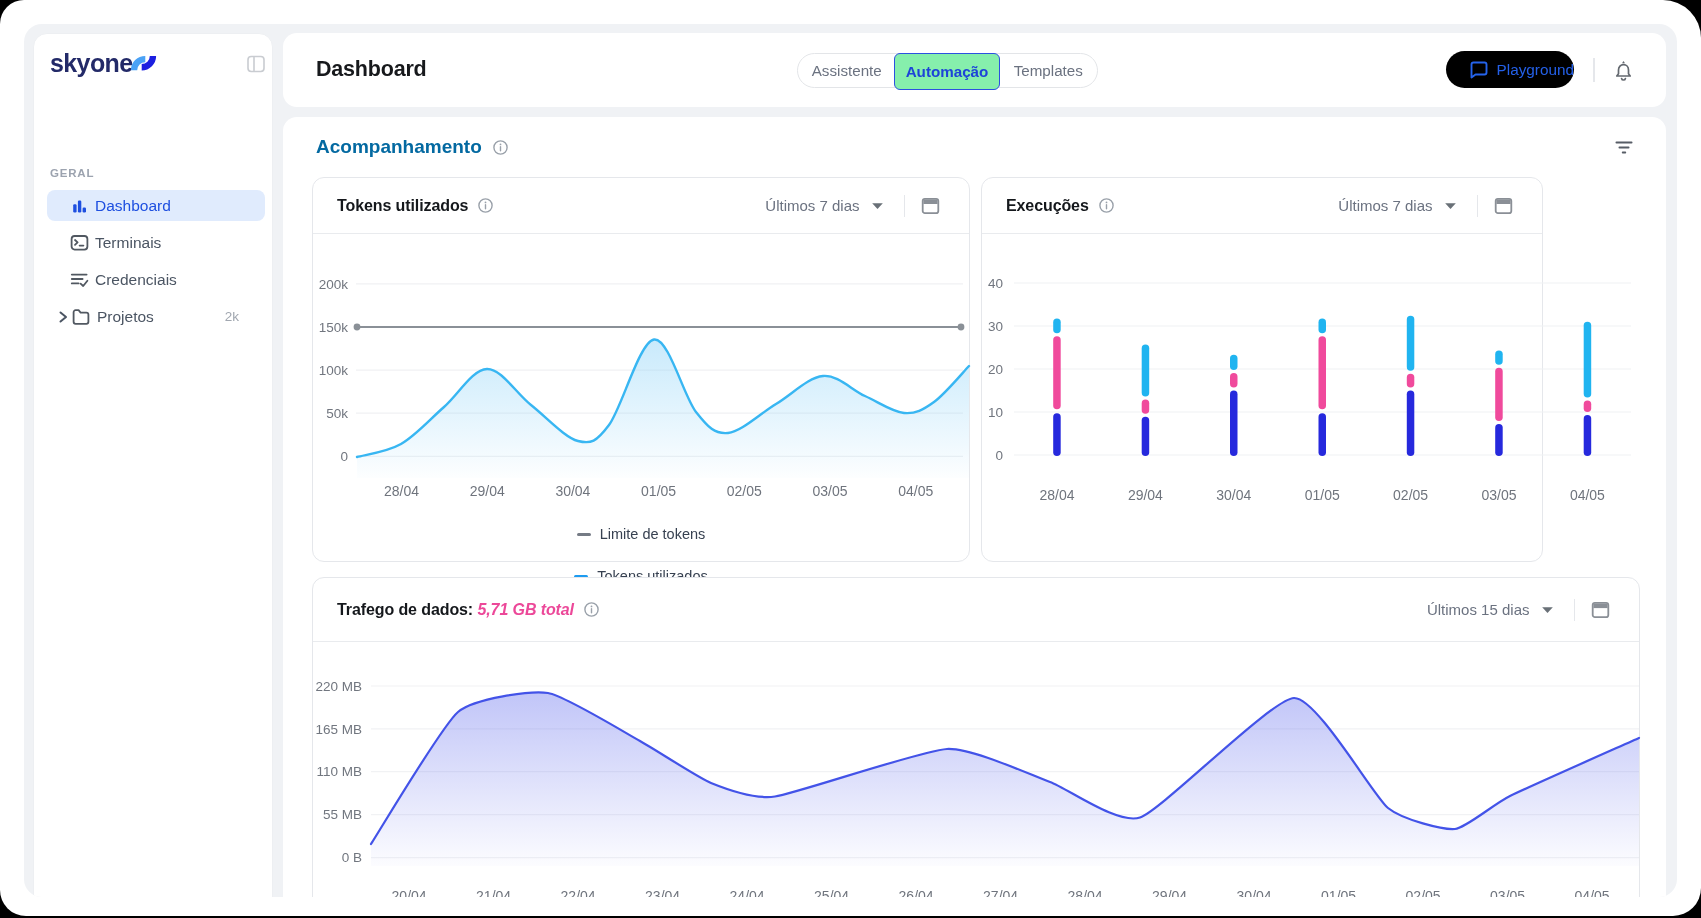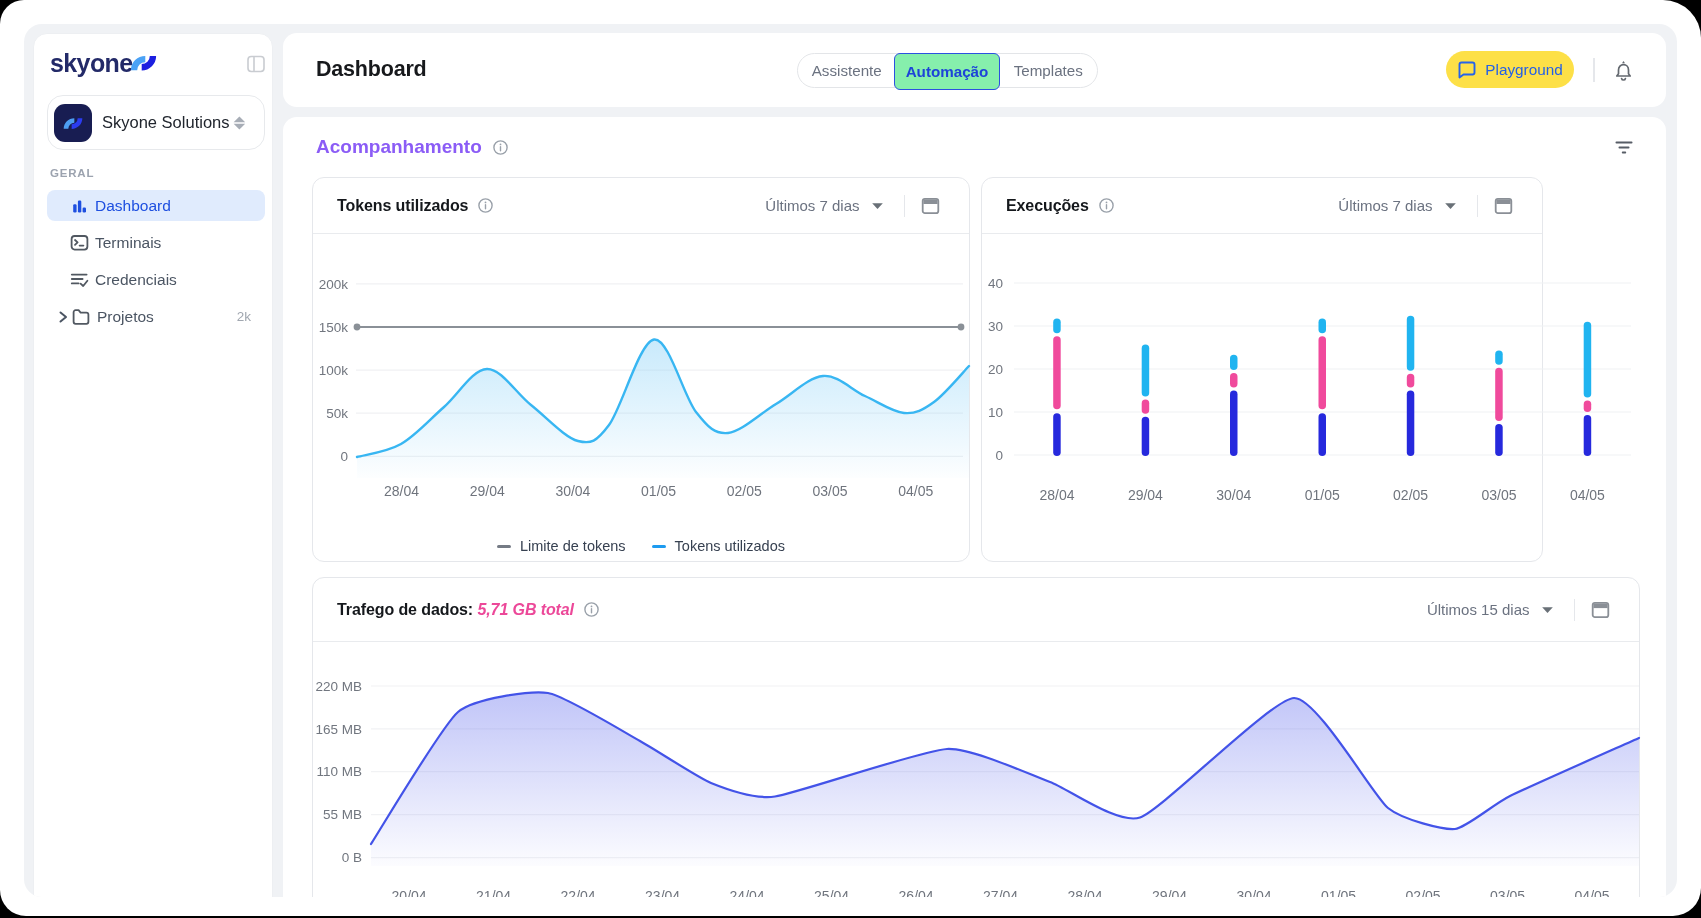--- a/index.html
+++ b/index.html
@@ -29,33 +29,20 @@
   <div class="card sidebar">
     <div class="abs" style="left:16px;top:15px;font-size:25px;font-weight:700;color:#232a68;letter-spacing:-0.6px;">skyone</div>
     <div class="abs" style="left:96px;top:19px;"><svg width="27" height="19" viewBox="0 0 27 19" fill="none">
 <path d="M0.9,17.3 A14.4,14.4 0 0 1 15.3,2.9 L15.3,9.2 A8.1,8.1 0 0 0 7.2,17.3 Z" fill="#4aa2f6"></path>
 <path d="M26.1,3 A14.4,14.4 0 0 1 11.7,17.4 L11.7,11.1 A8.1,8.1 0 0 0 19.8,3 Z" fill="#1c1fe0"></path>
 </svg></div>
     <div class="abs" style="left:213px;top:21px;"><svg width="18" height="18" viewBox="0 0 18 18" fill="none">
           <rect x="1" y="1.5" width="16" height="15" rx="3.2" stroke="#c9ccd1" stroke-width="1.6"></rect>
           <line x1="7" y1="1.5" x2="7" y2="16.5" stroke="#c9ccd1" stroke-width="1.6"></line>
         </svg></div>
-    <div class="abs" style="left:13px;top:61px;width:218px;height:55px;border:1px solid #e7e9ec;border-radius:16px;">
-      <div class="abs" style="left:6px;top:8px;width:38px;height:38px;background:#181d52;border-radius:11px;display:flex;align-items:center;justify-content:center;">
-          <svg width="20" height="14.1" viewBox="0 0 27 19" fill="none">
-<path d="M0.9,17.3 A14.4,14.4 0 0 1 15.3,2.9 L15.3,9.2 A8.1,8.1 0 0 0 7.2,17.3 Z" fill="#4d9ef3"></path>
-<path d="M26.1,3 A14.4,14.4 0 0 1 11.7,17.4 L11.7,11.1 A8.1,8.1 0 0 0 19.8,3 Z" fill="#2b3cf0"></path>
-</svg>
-        </div>
-      <div class="abs" style="left:54px;top:0;height:53px;display:flex;align-items:center;font-size:16.5px;color:#21262e;">Skyone Solutions</div>
-      <div class="abs" style="left:185px;top:20px;"><svg width="13" height="14" viewBox="0 0 13 14" fill="#a7adb6">
-            <path d="M6.4 0.4 L12.2 6.3 H0.6 Z"></path>
-            <path d="M6.4 13.6 L0.6 7.7 H12.2 Z"></path>
-          </svg></div>
-    </div>
     <div class="abs" style="left:16px;top:133px;font-size:11.5px;font-weight:700;color:#9ca3af;letter-spacing:0.8px;">GERAL</div>
     <div class="nav-item" style="top:156px;background:#e0ebfd;color:#1e4fe0;font-weight:500;"><span class="nav-icon">
           <svg width="19" height="19" viewBox="0 0 19 19" fill="#1e4fe0">
             <rect x="3.2" y="8.2" width="3.4" height="8.2" rx="1.2"></rect>
             <rect x="7.9" y="4.6" width="3.4" height="11.8" rx="1.2"></rect>
             <rect x="12.6" y="11.6" width="3.4" height="4.8" rx="1.2"></rect>
           </svg>
         </span>Dashboard</div>
     <div class="nav-item" style="top:193px;"><span class="nav-icon">
           <svg width="19" height="19" viewBox="0 0 19 19" fill="none">
@@ -73,43 +60,43 @@
           </svg>
         </span>Credenciais</div>
     <div class="nav-item" style="top:267px;"><span style="margin-left:10px;width:12px;display:flex;">
           <svg width="12" height="12" viewBox="0 0 12 12" fill="none">
             <path d="M3.5 1.5 L9 6 L3.5 10.5" stroke="#4b5563" stroke-width="2" stroke-linecap="round" stroke-linejoin="round"></path>
           </svg>
         </span><span style="width:18px;margin-left:3px;margin-right:7px;display:flex;">
           <svg width="18" height="16" viewBox="0 0 18 16" fill="none">
             <path d="M1.6 3.2 C1.6 2.1 2.5 1.2 3.6 1.2 H6.6 L8.6 3.6 H14.4 C15.5 3.6 16.4 4.5 16.4 5.6 V12.8 C16.4 13.9 15.5 14.8 14.4 14.8 H3.6 C2.5 14.8 1.6 13.9 1.6 12.8 Z" stroke="#515861" stroke-width="1.8" stroke-linejoin="round"></path>
           </svg>
-        </span>Projetos<span style="margin-left:auto;margin-right:14px;font-size:13.5px;color:#a1a7b0;">2k</span></div>
+        </span>Projetos<span style="margin-left:auto;margin-right:26px;font-size:13.5px;color:#a1a7b0;">2k</span></div>
   </div>
 
   <div class="card hcard">
     <div class="abs" style="left:33px;top:24px;font-size:21.5px;font-weight:700;color:#17191c;letter-spacing:-0.2px;">Dashboard</div>
     <div class="abs" style="left:514px;top:20px;width:301px;height:35px;border:1px solid #e3e5e8;border-radius:17.5px;display:flex;align-items:center;">
       <div style="width:98px;text-align:center;font-size:15.2px;color:#6b7280;">Assistente</div>
       <div class="abs" style="left:96px;top:-1px;width:106px;height:37px;background:#86efac;border:1.7px solid #2c51e0;border-radius:6px;display:flex;align-items:center;justify-content:center;font-size:15.2px;font-weight:700;color:#1d43d8;">Automação</div>
       <div style="width:98px;margin-left:104px;text-align:center;font-size:15.2px;color:#6b7280;">Templates</div>
     </div>
-    <div class="abs" style="left:1163px;top:18px;width:128px;height:37px;background:#fde047;border-radius:18.5px;display:flex;align-items:center;justify-content:center;gap:8px;font-size:15.3px;font-weight:500;color:#2460e8;"><svg width="20" height="20" viewBox="0 0 20 20" fill="none">
+    <div class="abs" style="left:1163px;top:18px;width:128px;height:37px;background:#000000;border-radius:18.5px;display:flex;align-items:center;justify-content:flex-end;gap:8px;font-size:15.3px;font-weight:500;color:#2460e8;"><svg width="20" height="20" viewBox="0 0 20 20" fill="none">
           <path d="M2.5 4.5 C2.5 3.4 3.4 2.5 4.5 2.5 H15.5 C16.6 2.5 17.5 3.4 17.5 4.5 V12.5 C17.5 13.6 16.6 14.5 15.5 14.5 H6.5 L2.5 17.5 Z" stroke="#2563eb" stroke-width="1.9" stroke-linejoin="round"></path>
         </svg>Playground</div>
     <div class="abs" style="left:1310px;top:25px;width:1.5px;height:24px;background:#e5e7eb;"></div>
     <div class="abs" style="left:1332px;top:27px;"><svg width="17" height="21" viewBox="0 0 17 21" fill="none">
 <path d="M1.8,16 L3.5,13.8 V10 C3.5,6.9 5.7,4.7 8.5,4.7 C11.3,4.7 13.5,6.9 13.5,10 V13.8 L15.2,16 Z" stroke="#63686f" stroke-width="1.7" stroke-linejoin="round"></path>
 <path d="M8.5,1.1 L10,3.3 H7 Z" fill="#63686f"></path>
 <path d="M6.6,18.5 A1.95,1.95 0 0 0 10.4,18.5" stroke="#63686f" stroke-width="1.7" stroke-linecap="round"></path>
 </svg></div>
   </div>
 
   <div class="card mcard">
-    <div class="abs" style="left:33px;top:19px;font-size:19px;font-weight:700;color:#8b5cf6;display:flex;align-items:center;gap:11px;">Acompanhamento <svg width="15" height="15" viewBox="0 0 15 15" fill="none">
+    <div class="abs" style="left:33px;top:19px;font-size:19px;font-weight:700;color:#0369a1;display:flex;align-items:center;gap:11px;">Acompanhamento <svg width="15" height="15" viewBox="0 0 15 15" fill="none">
           <circle cx="7.5" cy="7.5" r="6.6" stroke="#9aa1aa" stroke-width="1.4"></circle>
           <line x1="7.5" y1="6.8" x2="7.5" y2="10.8" stroke="#9aa1aa" stroke-width="1.4" stroke-linecap="round"></line>
           <circle cx="7.5" cy="4.4" r="0.9" fill="#9aa1aa"></circle>
         </svg></div>
     <div class="abs" style="left:1331px;top:24px;"><svg width="20" height="14" viewBox="0 0 20 14" fill="#575d66">
           <rect x="1.5" y="0.6" width="17" height="1.9" rx="0.9"></rect>
           <rect x="4.5" y="5.6" width="11" height="1.9" rx="0.9"></rect>
           <rect x="7.8" y="10.6" width="4.4" height="1.9" rx="0.9"></rect>
         </svg></div>
   </div>
@@ -133,21 +120,21 @@
           </span>
           <span class="vdiv" style="margin-left:20px;"></span>
           <span style="margin-left:16px;display:flex;">
             <svg width="19" height="19" viewBox="0 0 19 19" fill="none">
 <rect x="1.7" y="2.9" width="15.6" height="14.2" rx="2.2" stroke="#8a8f96" stroke-width="1.8"></rect>
 <path d="M2.4,3.6 H16.6 V8.1 H2.4 Z" fill="#8a8f96"></path>
 </svg>
           </span>
         </div>
       </div>
-    <div class="legend" style="top:360px;">
+    <div class="legend" style="top:348px;flex-direction:column;">
       <span class="leg-item"><span class="dash" style="background:#757b85;"></span>Limite de tokens</span>
       <span class="leg-item"><span class="dash" style="background:#1d9bf0;"></span>Tokens utilizados</span>
     </div>
   </div>
   <div class="chart-card" style="left:957px;top:153px;width:562px;height:385px;">
     <div class="cc-head" style="padding:0 29px 0 24px;">
         <span class="cc-title">Execuções</span>
         <span style="margin-left:10px;display:flex;">
           <svg width="15" height="15" viewBox="0 0 15 15" fill="none">
             <circle cx="7.5" cy="7.5" r="6.6" stroke="#9aa1aa" stroke-width="1.4"></circle>

